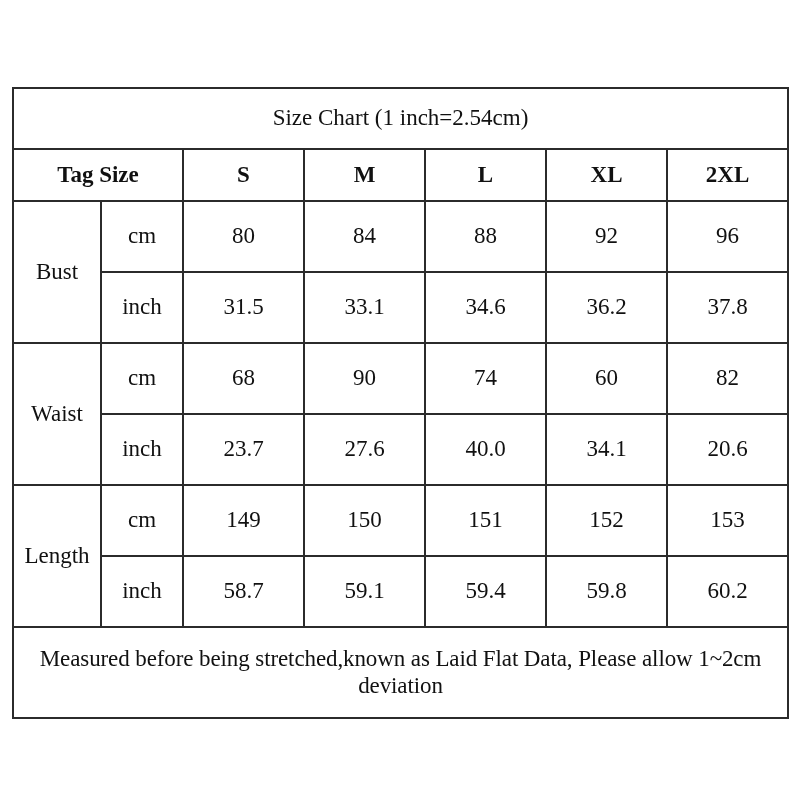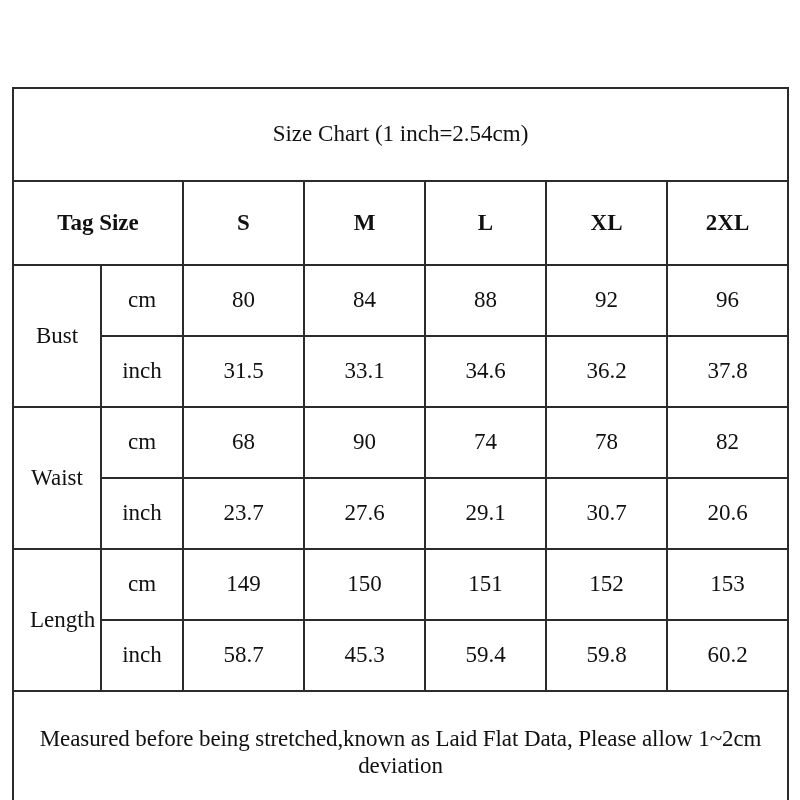--- a/index.html
+++ b/index.html
@@ -27,21 +27,21 @@
     border-collapse: collapse;
     table-layout: fixed;
     background: #ffffff;
   }
   table.size-chart td {
     border: 2px solid #2b2b2b;
     text-align: center;
     vertical-align: middle;
     font-size: 23px;
     color: #111111;
-    padding: 16px;
+    padding: 0;
     line-height: 1.15;
   }
   td.chart-title {
     font-size: 24px;
     height: 59px;
   }
   td.header-cell {
     height: 50px;
     font-size: 24px;
     font-weight: bold;
@@ -109,45 +109,45 @@
         <td class="value-cell">36.2</td>
         <td class="value-cell">37.8</td>
       </tr>
 
       <tr class="data-row">
         <td class="group-label" rowspan="2">Waist</td>
         <td class="unit-label">cm</td>
         <td class="value-cell">68</td>
         <td class="value-cell">90</td>
         <td class="value-cell">74</td>
-        <td class="value-cell">78</td>
+        <td class="value-cell">60</td>
         <td class="value-cell">82</td>
       </tr>
       <tr class="data-row">
         <td class="unit-label">inch</td>
         <td class="value-cell">23.7</td>
         <td class="value-cell">27.6</td>
-        <td class="value-cell">29.1</td>
-        <td class="value-cell">30.7</td>
+        <td class="value-cell">40.0</td>
+        <td class="value-cell">34.1</td>
         <td class="value-cell">20.6</td>
       </tr>
 
       <tr class="data-row">
         <td class="group-label" rowspan="2">Length</td>
         <td class="unit-label">cm</td>
         <td class="value-cell">149</td>
         <td class="value-cell">150</td>
         <td class="value-cell">151</td>
         <td class="value-cell">152</td>
         <td class="value-cell">153</td>
       </tr>
       <tr class="data-row">
         <td class="unit-label">inch</td>
         <td class="value-cell">58.7</td>
-        <td class="value-cell">45.3</td>
+        <td class="value-cell">59.1</td>
         <td class="value-cell">59.4</td>
         <td class="value-cell">59.8</td>
         <td class="value-cell">60.2</td>
       </tr>
 
       <tr>
         <td class="footnote" colspan="7">Measured before being stretched,known as Laid Flat Data, Please allow 1~2cm deviation</td>
       </tr>
     </tbody>
   </table>

